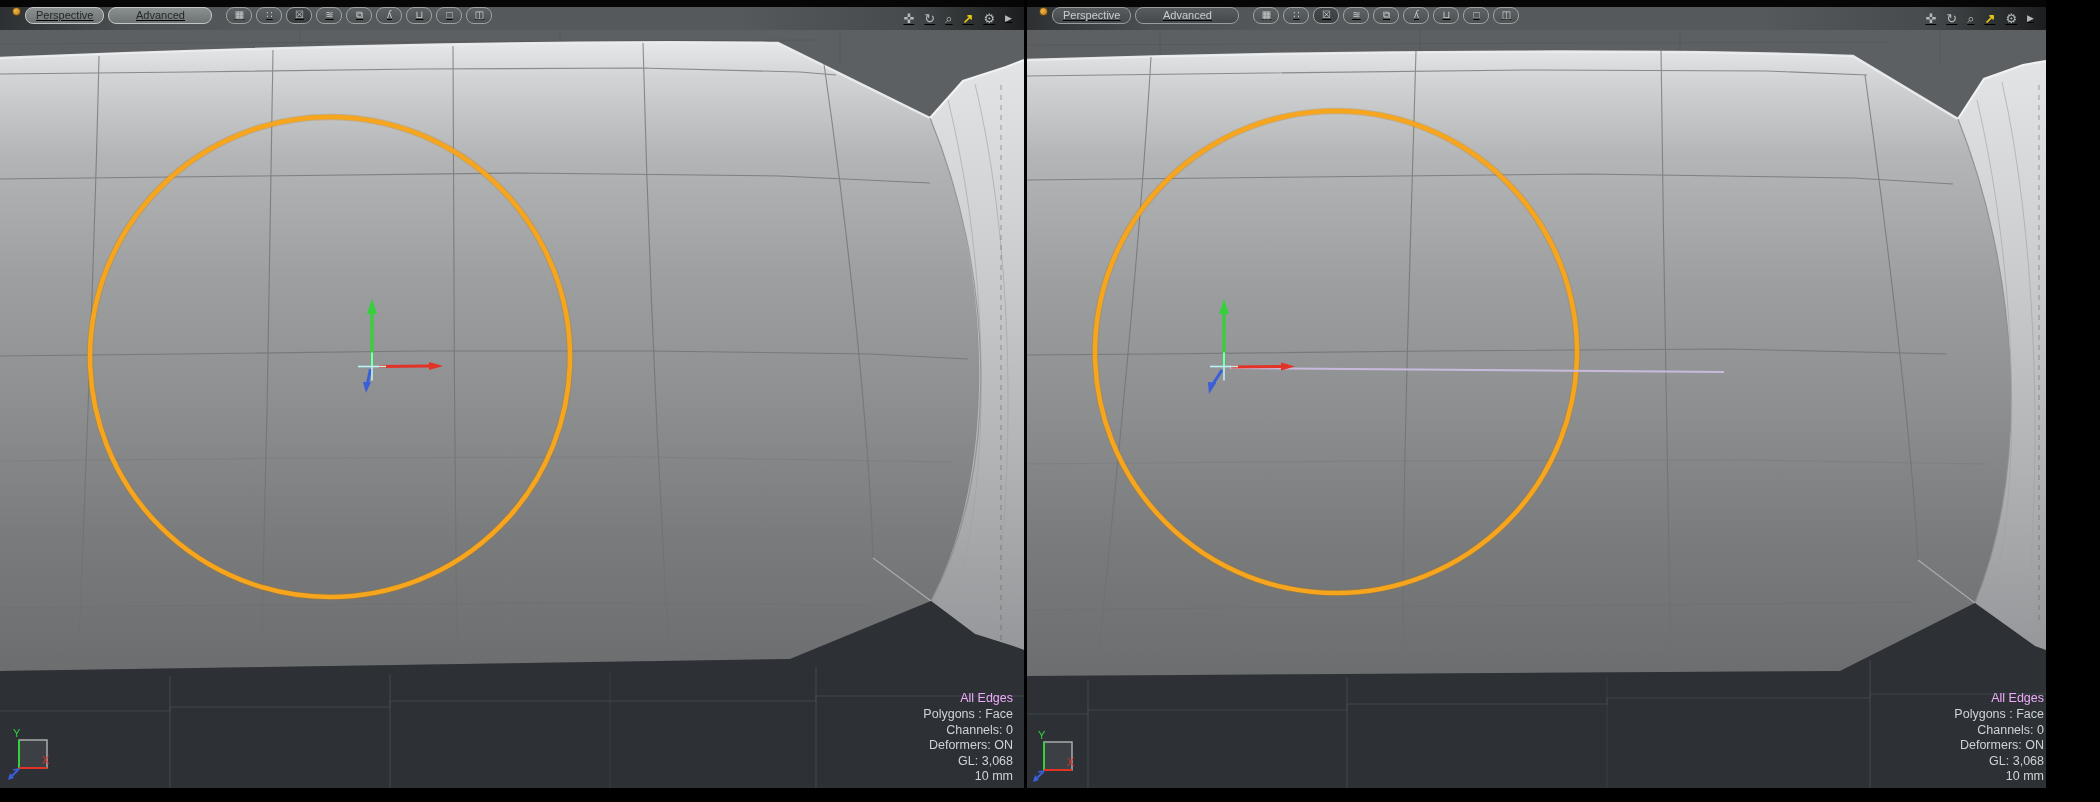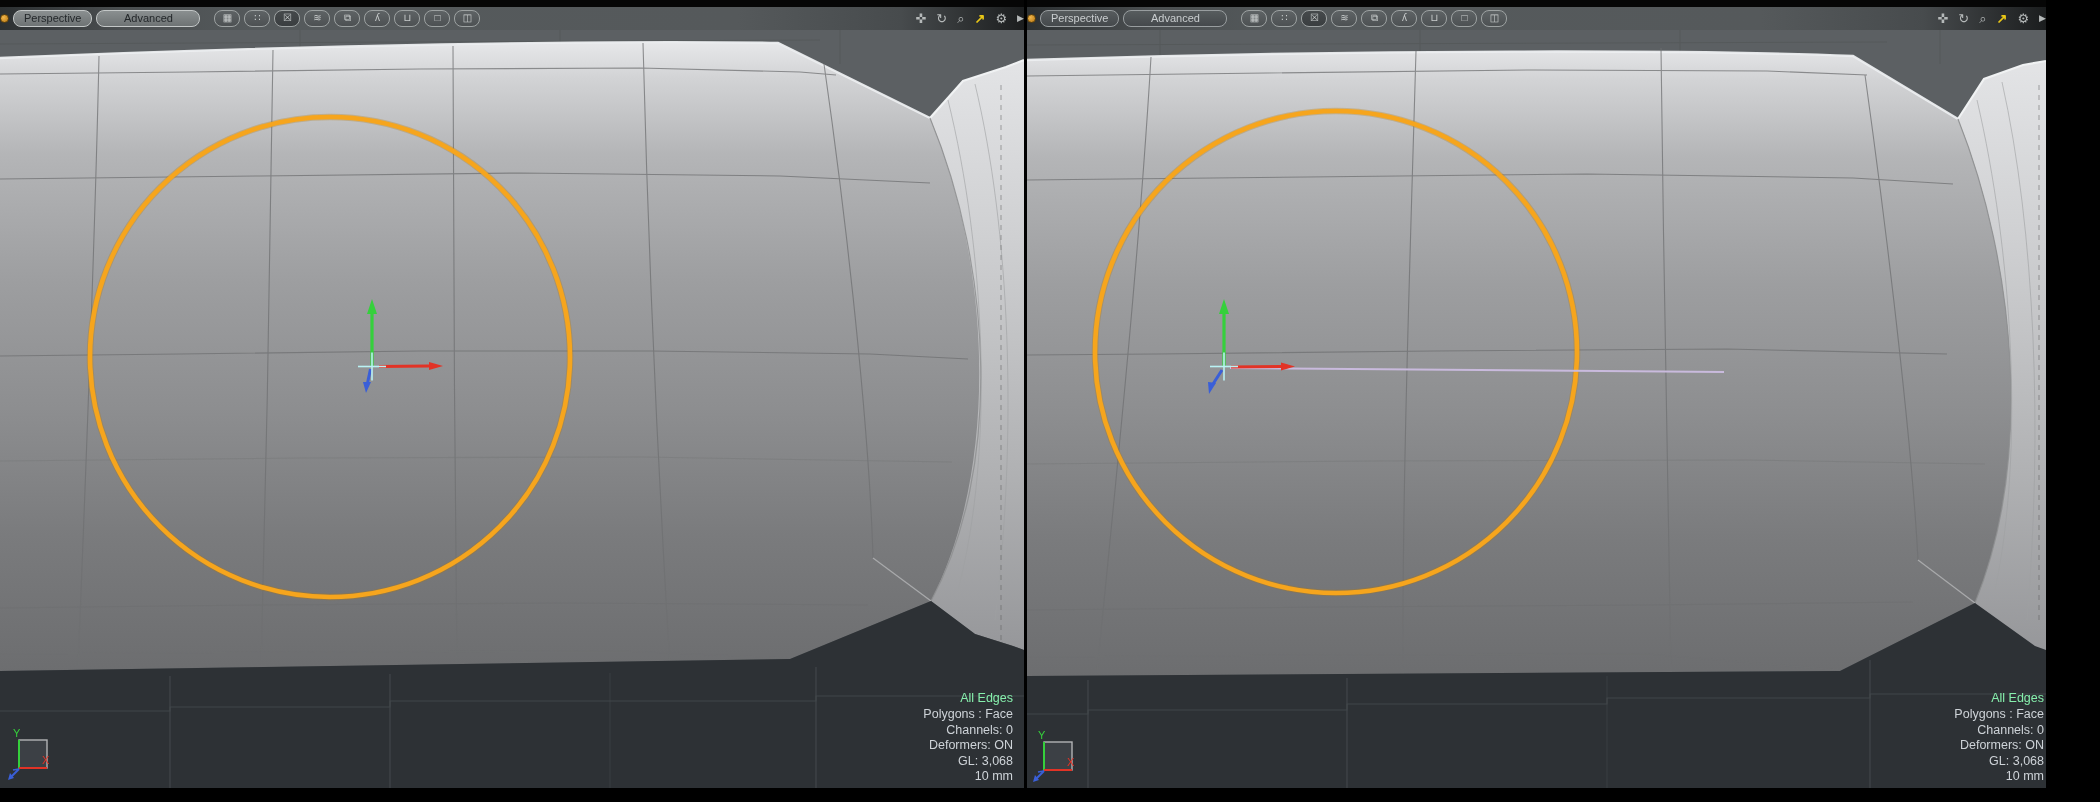--- a/index.html
+++ b/index.html
@@ -2,23 +2,23 @@
 <html><head>
 <meta charset="utf-8">
 <style>
   html,body{margin:0;padding:0;background:#000;}
   .screen{position:relative;width:2100px;height:802px;background:#000;overflow:hidden;
           font-family:"Liberation Sans",sans-serif;}
   .vp{position:absolute;top:0;height:788px;overflow:hidden;}
   .vp-left{left:0;width:1024px;}
   .vp-right{left:1027px;width:1019px;}
 
-  .toolbar{height:23px;border-top:7px solid #060606;display:flex;align-items:center;gap:4px;
-           padding:0 0;
-           background:linear-gradient(90deg,#2c3032 0%,#4b4f51 12%,#555a5c 26%,#55595b 72%,#474b4d 88%,#1b1d1e 100%);}
+  .toolbar{height:23px;border-top:7px solid #060606;display:flex;gap:4px;
+           padding:0 12px;
+           background:linear-gradient(90deg,#2c3032 0%,#4b4f51 12%,#555a5c 26%,#55595b 72%,#474b4d 88%,#1b1d1e 100%);text-decoration:underline;}
   .dot{width:7px;height:7px;border-radius:50%;flex:0 0 auto;
        background:radial-gradient(circle at 35% 35%,#f0b54a,#b97813);border:1px solid #5f430d;}
   .pill{height:15px;border-radius:8px;font-size:11px;line-height:15px;text-align:center;
         padding:0 10px;flex:0 0 auto;cursor:default;}
   .pill.view{min-width:54px;}
   .pill.shade{min-width:82px;}
   .vp-left  .pill{background:linear-gradient(#8a8f90,#6e7374);color:#23272a;border:1px solid #c3c7c7;}
   .vp-right .pill{background:linear-gradient(#575c5e,#45494c);color:#c9cdcf;border:1px solid #989d9f;}
   .mode-row{display:flex;gap:4px;margin-left:10px;}
   .mode-btn{width:24px;height:15px;border-radius:8px;border:1px solid #9da2a2;
@@ -30,21 +30,21 @@
   .nav .nv.accent{color:#e9c716;font-weight:bold;}
   .nav .nv.small{font-size:9px;}
 
   .scene{position:relative;height:758px;background:#5c6063;}
   .scene svg{position:absolute;left:0;top:0;}
 
   .hud{position:absolute;bottom:3px;text-align:right;font-size:12.5px;line-height:15.6px;
        color:#ced3d8;}
   .vp-left  .hud{right:11px;}
   .vp-right .hud{right:2px;}
-  .hud .sel{color:#86efac;}
+  .hud .sel{color:#f0abfc;}
 
   svg text{font-family:"Liberation Sans",sans-serif;}
 </style>
 </head>
 <body>
 
 <div class="screen">
 
   <div class="vp vp-left">
     <div class="toolbar">

